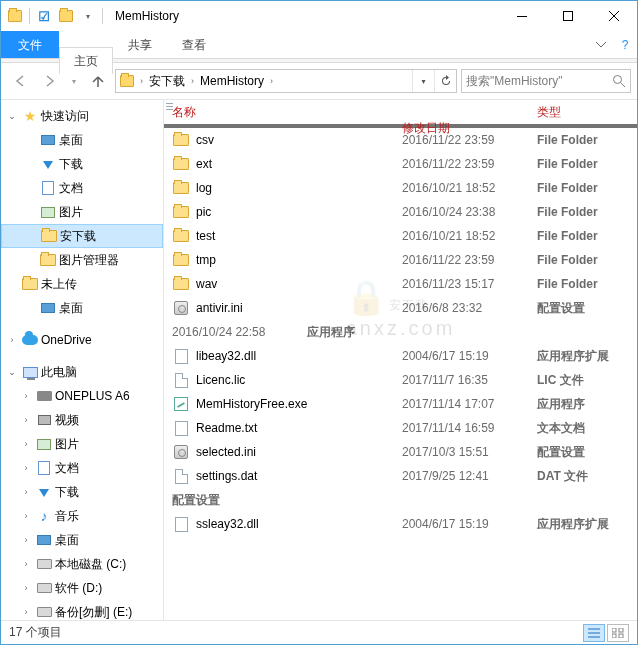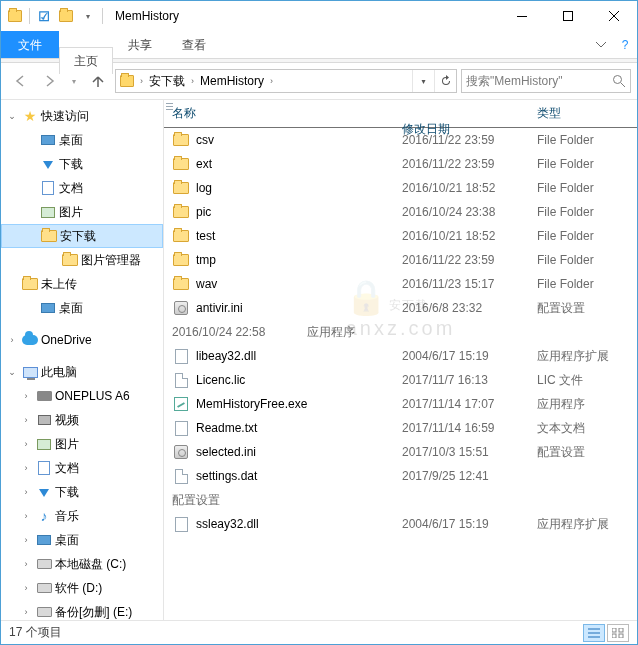--- a/index.html
+++ b/index.html
@@ -39,28 +39,28 @@
 
 
 .main { flex:1; display:flex; overflow:hidden; border-top:1px solid #e5e5e5; }
 .sidebar { width:163px; background:#fff; border-right:1px solid #e5e5e5; overflow-y:auto; padding-top:4px; }
 .tree-item { height:24px; display:flex; align-items:center; padding-left:4px; gap:2px; color:#000; white-space:nowrap; }
 .tree-item.sel { background:#cce8ff; border:1px solid #99d1ff; }
 .tree-exp { width:14px; text-align:center; font-size:9px; color:#666; }
 .tree-icon { width:18px; height:18px; display:flex; align-items:center; justify-content:center; }
 
 .content { flex:1; display:flex; flex-direction:column; overflow:hidden; background:#fff; position:relative; }
-.cols { height:28px; display:flex; align-items:center; border-bottom:1px solid #737373; color:#0c4a6e; }
+.cols { height:28px; display:flex; align-items:center; border-bottom:4px solid #737373; color:#b91c1c; }
 .col-h { padding:0 8px; display:flex; align-items:center; height:100%; }
 .col-name{width:230px;} .col-date{width:135px;margin-top:32px;} .col-type{flex:1;}
 .rows { flex:1; overflow:auto; }
 .row { height:24px; display:flex; align-items:center; }
 .cell-name{width:230px; padding-left:8px; display:flex; align-items:center; gap:6px;}
 .cell-date{width:135px; color:#6b6b6b; padding:0 8px;}
-.cell-type{flex:1; color:#6b6b6b; padding:0 8px; white-space:nowrap; overflow:hidden;}
+.cell-type{flex:1; color:#6b6b6b; padding:0 8px; white-space:nowrap; overflow:hidden;font-weight:bold;}
 
 
 .watermark { position:absolute; top:40%; left:50%; transform:translate(-50%,-50%); font-size:34px; color:rgba(0,0,0,0.12); pointer-events:none; font-weight:400; letter-spacing:1px; }
 .watermark small{display:block;font-size:20px;text-align:left;letter-spacing:3px;}
 
 
 .status { height:24px; border-top:1px solid #e5e5e5; display:flex; align-items:center; padding:0 8px; color:#444; }
 .status-right{margin-left:auto; display:flex; gap:2px;}
 .view-btn{width:22px;height:18px;border:1px solid #bcbcbc;display:flex;align-items:center;justify-content:center;color:#666;}
 .view-btn.active{background:#cce8ff;border-color:#7ab8e8;}
@@ -224,21 +224,21 @@
         </span>
         <span>图片</span>
       </div>
     <div class="tree-item sel" style="padding-left:22px;">
         <span class="tree-exp"></span>
         <span class="tree-icon">
           <div class="ico-folder"></div>
         </span>
         <span>安下载</span>
       </div>
-    <div class="tree-item" style="padding-left:22px;justify-content:center;">
+    <div class="tree-item" style="padding-left:22px;">
         <span class="tree-exp"></span>
         <span class="tree-icon">
           <div class="ico-folder"></div>
         </span>
         <span>图片管理器</span>
       </div>
     <div class="tree-item" style="">
         <span class="tree-exp"></span>
         <span class="tree-icon">
           <div class="ico-folder"></div>
@@ -442,21 +442,21 @@
           <div class="cell-date">2004/6/17 15:19</div>
           <div class="cell-type">应用程序扩展</div>
         </div>
         <div class="row">
           <div class="cell-name">
             <span class="tree-icon">
               <div class="ico-file"></div>
             </span>
             <span>Licenc.lic</span>
           </div>
-          <div class="cell-date">2017/11/7 16:13</div>
+          <div class="cell-date">2017/11/7 16:35</div>
           <div class="cell-type">LIC 文件</div>
         </div>
         <div class="row">
           <div class="cell-name">
             <span class="tree-icon">
               <div class="ico-exe2"></div>
             </span>
             <span>MemHistoryFree.exe</span>
           </div>
           <div class="cell-date">2017/11/14 17:07</div>
@@ -483,20 +483,21 @@
           <div class="cell-type">配置设置</div>
         </div>
         <div class="row">
           <div class="cell-name">
             <span class="tree-icon">
               <div class="ico-file"></div>
             </span>
             <span>settings.dat</span>
           </div>
           <div class="cell-date">2017/9/25 12:41</div>
+          <div class="cell-type">DAT 文件</div>
         </div>
         <div class="row">
           <div class="cell-type">配置设置</div>
         </div>
         <div class="row">
           <div class="cell-name">
             <span class="tree-icon">
               <div class="ico-dll"></div>
             </span>
             <span>ssleay32.dll</span>

